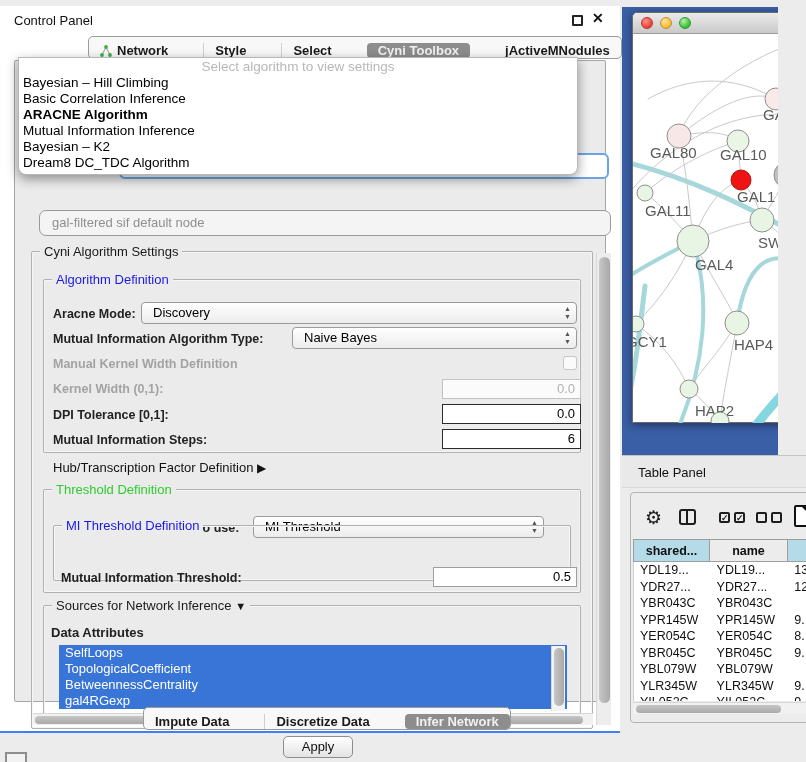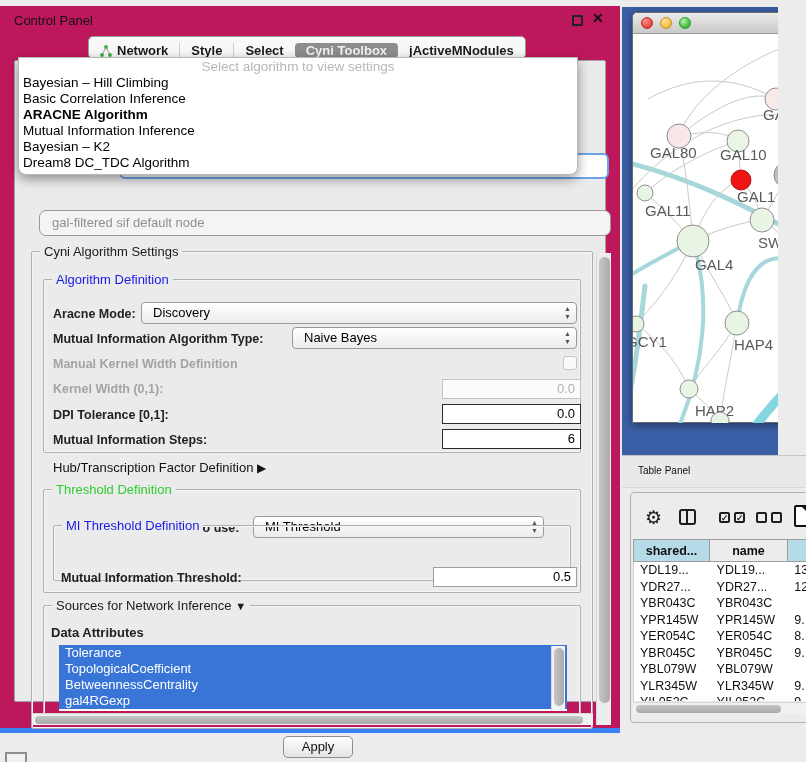--- a/index.html
+++ b/index.html
@@ -1,28 +1,28 @@
 <!DOCTYPE html>
 <html><head>
 <meta charset="utf-8">
 <style>
   * { margin:0; padding:0; box-sizing:border-box; }
   html,body { width:806px; height:762px; overflow:hidden; }
   body { font-family:"Liberation Sans", sans-serif; background:#ececec; position:relative; color:#1a1a1a; }
   .abs { position:absolute; }
 
   
-  #control-panel { left:0; top:6px; width:620px; height:727px; background:#be185d; border-bottom:5px solid #3b82f6; }
+  #control-panel { left:0; top:6px; width:620px; height:727px; background:#ffffff; border-bottom:2px solid #3b82f6; }
   #cp-title { left:14px; top:7px; font-size:13px; color:#111; }
   #cp-float { left:572px; top:9px; width:11px; height:11px; border:2px solid #222; border-radius:1px; }
   #cp-close { left:592px; top:4px; font-size:14px; font-weight:bold; color:#111; }
 
   .seg { display:flex; align-items:flex-end; background:#f8f8f8; border:1px solid #9b9b9b; border-radius:5px; height:23px; }
   .seg .tab { padding:0 11px; display:flex; align-items:center; gap:5px; font-size:13px; font-weight:600; color:#1a1a1a; white-space:nowrap; }
-  .seg .tab + .tab { border-left:1px solid #cfcfcf; }
+  .seg .tab + .tab { border-left:1px solid #cfcfcf;margin-left:24px; }
   .seg .tab.sel { background:#8d8d8d; color:#f1f1f1; border-radius:4px; border-left:none; }
   .seg .tab.aftersel { border-left:none; }
   #top-tabs { left:88px; top:30px; }
   #bottom-tabs { left:143px; top:701px; }
 
   #cp-body { left:14px; top:54px; width:592px; height:642px; background:#ebebeb; border:1px solid #a5a5a5; border-radius:2px;padding-left:47px; }
 
   
   #combo-alg-bg { left:104px; top:92px; width:490px; height:26px; background:#fff; border:2px solid #6aa4e6; border-radius:6px; z-index:2; }
   #combo-table-bg { left:24px; top:149px; width:572px; height:26px; background:#f4f4f4; border:1px solid #9a9a9a; border-radius:7px; z-index:2;
@@ -77,21 +77,21 @@
                 border:1px solid #6b6b6b; border-radius:5px 5px 0 0; box-shadow:0 2px 8px rgba(0,0,0,0.45); }
   #net-titlebar { height:21px; background:linear-gradient(#ebebeb,#c9c9c9); border-bottom:1px solid #9a9a9a; border-radius:5px 5px 0 0; display:flex; align-items:center; padding-left:8px; gap:7px; }
   .tl { width:12px; height:12px; border-radius:50%; }
   .tl.red { background:radial-gradient(circle at 35% 30%, #ff938c, #ee4b42 60%, #c92f28); border:1px solid #b5342c; }
   .tl.yellow { background:radial-gradient(circle at 35% 30%, #ffe29a, #f8c23e 60%, #dd9f2b); border:1px solid #c29030; }
   .tl.green { background:radial-gradient(circle at 35% 30%, #b7f0b2, #46c43f 60%, #2d9e31); border:1px solid #2f9a33; }
   #net-canvas { position:relative; width:100%; height:389px; overflow:hidden; }
 
   
   #table-title-bar { left:622px; top:455px; width:184px; height:33px; background:#e9e9e9; border-top:1px solid #c4c4c4; border-bottom:1px solid #d8d8d8; }
-  #table-title { left:16px; top:9px; font-size:10px; color:#111; }
+  #table-title { left:16px; top:9px; font-size:13px; color:#111; }
   #table-body { left:630px; top:492px; width:180px; height:231px; background:#ececec; border:1px solid #b3b3b3; border-radius:4px 0 0 4px; overflow:hidden; }
   #tb-toolbar { position:absolute; left:0; top:6px; width:100%; height:38px; display:flex; align-items:center; }
   .ticon { color:#1d1d1d; }
   #gear-icon { position:absolute; left:14px; top:7px; font-size:19px; }
   #cols-icon { position:absolute; left:48px; top:10px; width:17px; height:16px; border:2px solid #1d1d1d; border-radius:3px; }
   #cols-icon::after { content:""; position:absolute; left:5px; top:0; width:2px; height:12px; background:#1d1d1d; }
   .cbx { position:absolute; top:13px; width:11px; height:11px; border:2px solid #1d1d1d; border-radius:2px; font-size:9px; line-height:8px; text-align:center; color:#1d1d1d; font-weight:bold; }
   #doc-icon { position:absolute; left:163px; top:6px; width:16px; height:22px; border:2px solid #111; border-radius:2px; background:#fff; }
   #doc-icon::after { content:""; position:absolute; right:-2px; top:-2px; border:5px solid #111; border-left-color:transparent; border-bottom-color:transparent; }
 
@@ -190,21 +190,21 @@
       <span class="legend blue">MI Threshold Definition</span>
     </div>
     <div class="flabel" style="left:46px; top:510px;">Mutual Information Threshold:</div>
     <div class="field soft" style="left:418px; top:506px; width:144px;">0.5</div>
 
     <div class="group" style="left:28px; top:544px; width:538px; height:110px;">
       <span class="legend"><span>Sources for Network Inference</span> <span style="font-size:11px;">▼</span></span>
     </div>
     <div class="flabel" style="left:36px; top:564px; font-size:13px;">Data Attributes</div>
     <div id="attr-list" class="abs">
-        <div class="attr-item">Tolerance</div>
+        <div class="attr-item">SelfLoops</div>
         <div class="attr-item">TopologicalCoefficient</div>
         <div class="attr-item">BetweennessCentrality</div>
         <div class="attr-item">gal4RGexp</div>
       </div>
     <div class="vsb-track" style="left:536px; top:585px; height:65px; width:14px; background:#f3f3f3;">
       <div class="vsb-thumb" style="top:2px; height:58px; width:10px;"></div>
     </div>
 
     <div class="vsb-track" style="left:581px; top:192px; height:472px;">
       <div class="vsb-thumb" style="top:4px; height:446px;"></div>
@@ -221,20 +221,31 @@
     <div id="algo-items">
         <div class="algo-item">Bayesian – Hill Climbing</div>
         <div class="algo-item">Basic Correlation Inference</div>
         <div class="algo-item bold">ARACNE Algorithm</div>
         <div class="algo-item">Mutual Information Inference</div>
         <div class="algo-item">Bayesian – K2</div>
         <div class="algo-item">Dream8 DC_TDC Algorithm</div>
       </div>
   </div>
 
+  <div id="bottom-tabs" class="seg abs">
+    <div class="tab">
+        <span>Impute Data</span>
+      </div>
+    <div class="tab">
+        <span>Discretize Data</span>
+      </div>
+    <div class="tab sel">
+        <span>Infer Network</span>
+      </div>
+  </div>
 </div>
 
 <div id="desktop" class="abs">
   <div id="net-window">
     <div id="net-titlebar">
       <div class="tl red"></div>
       <div class="tl yellow"></div>
       <div class="tl green"></div>
     </div>
     <div id="net-canvas">

